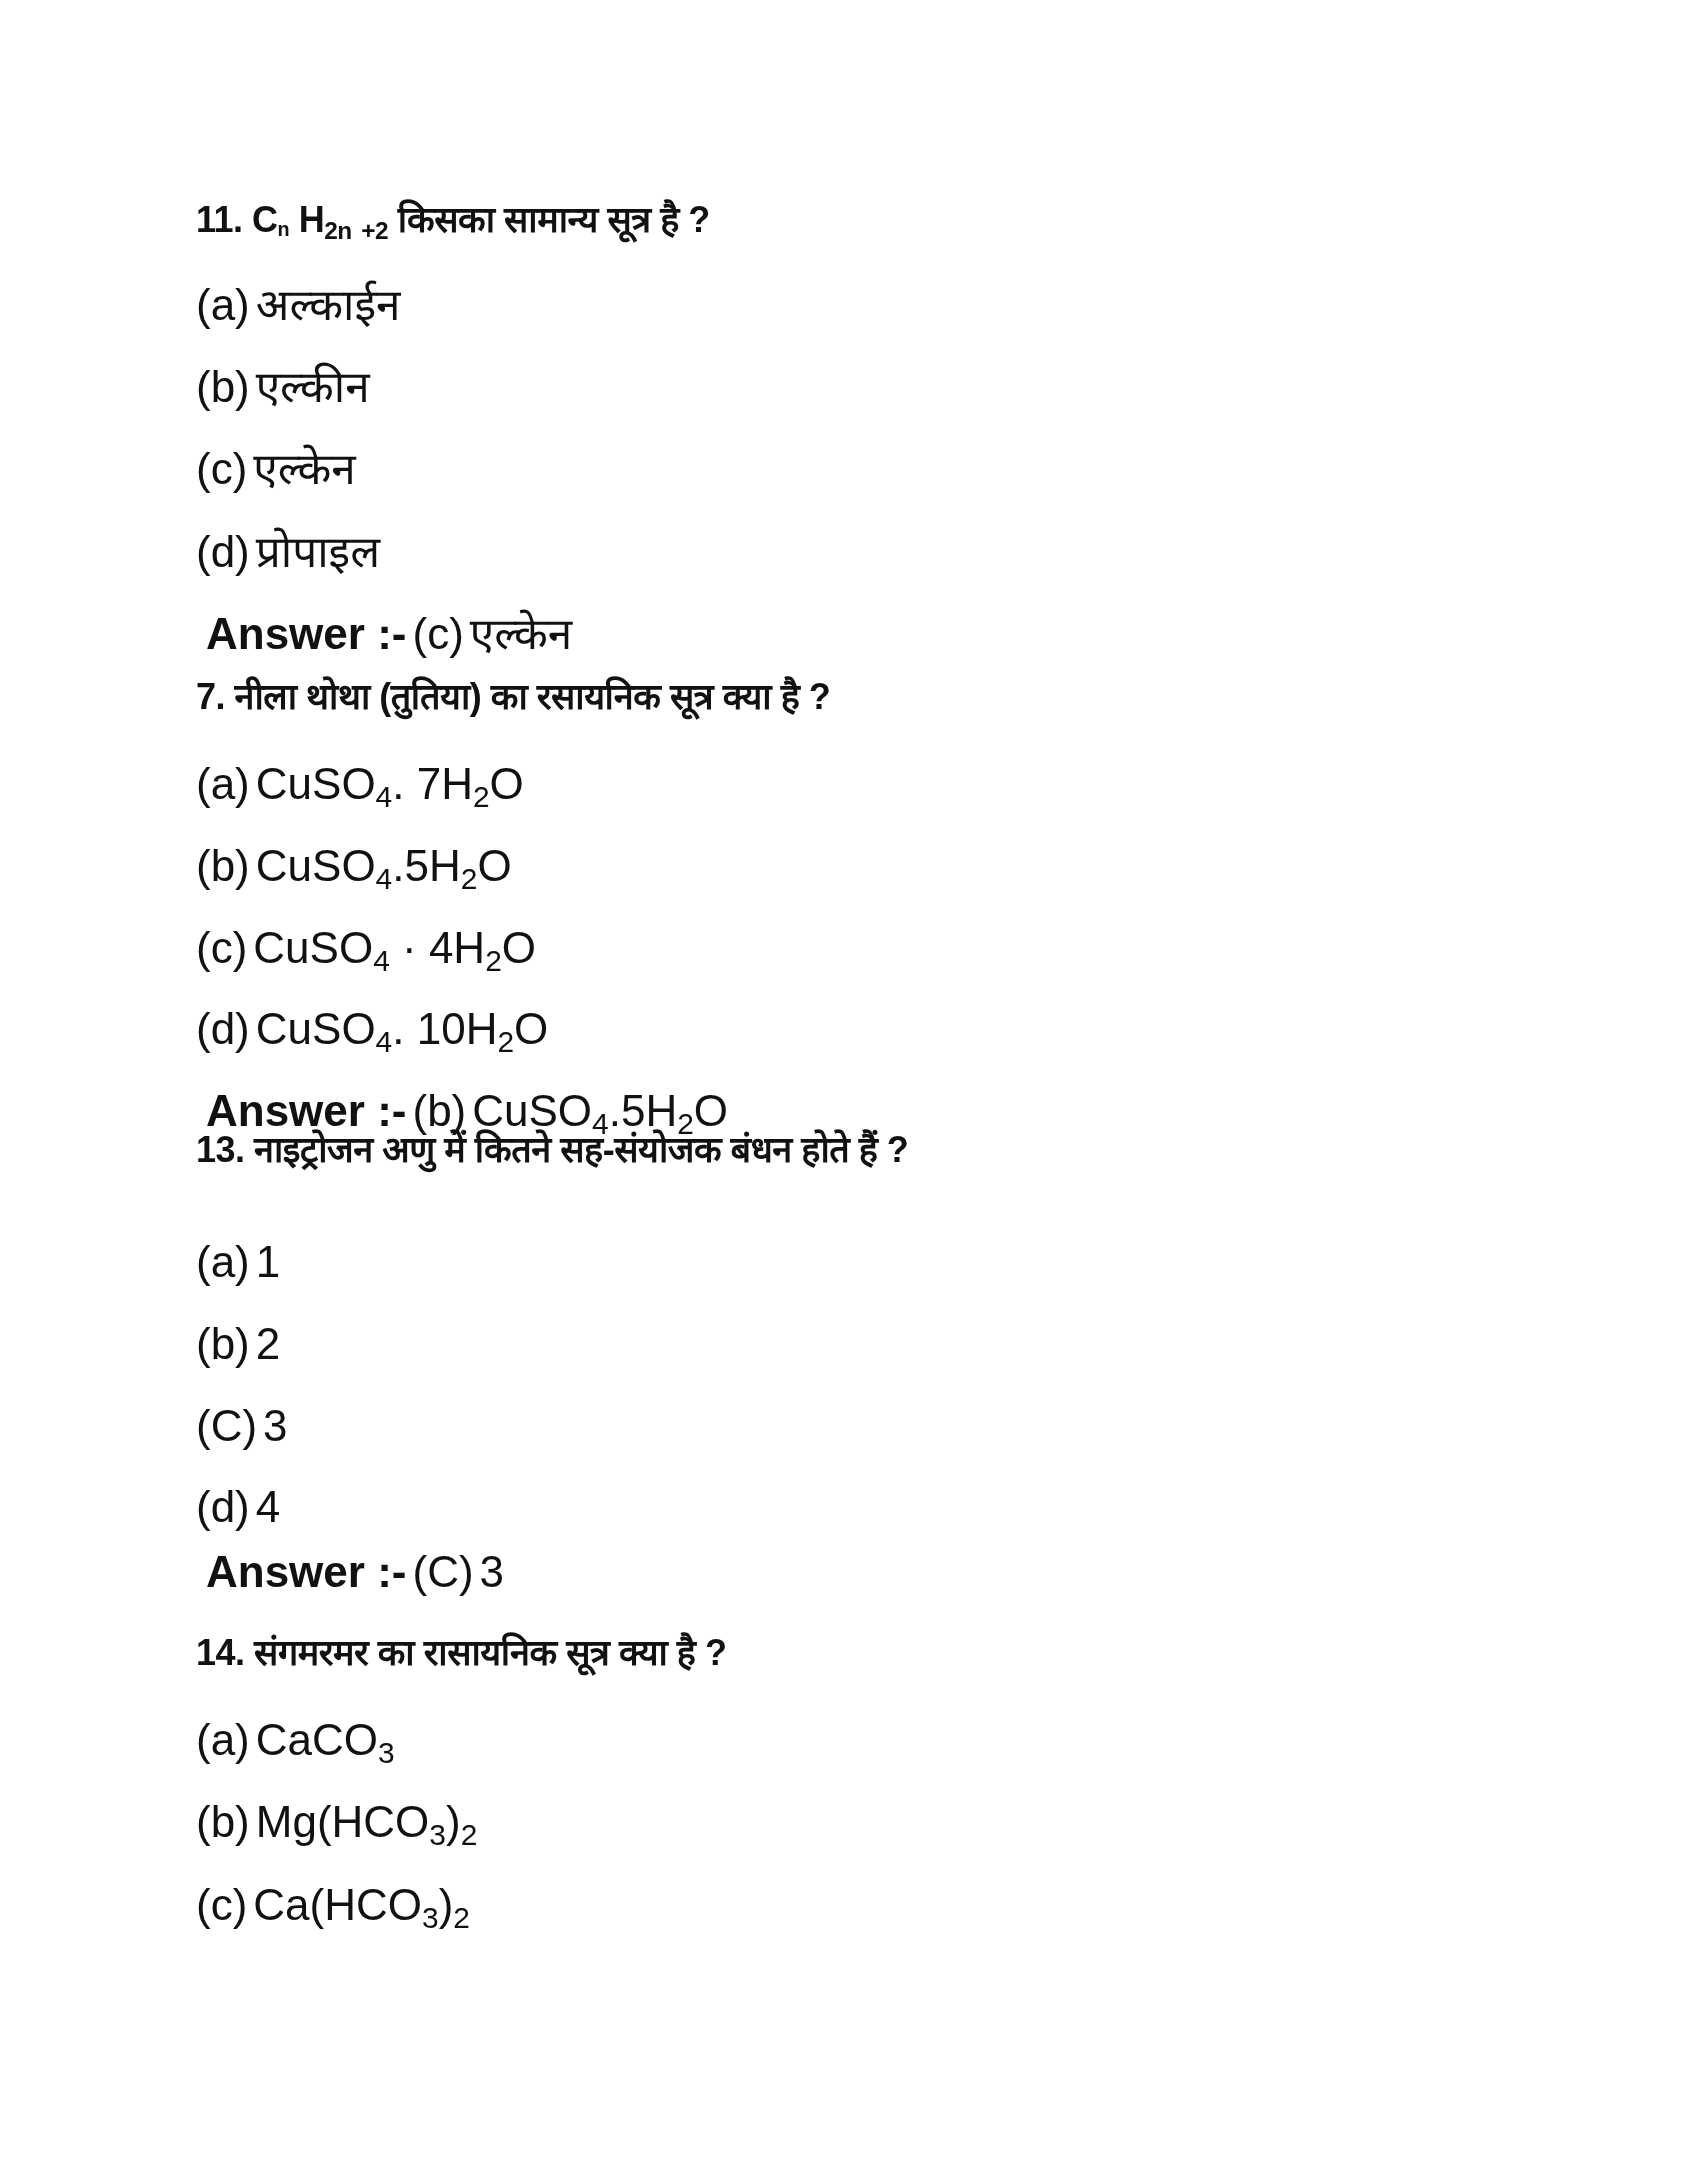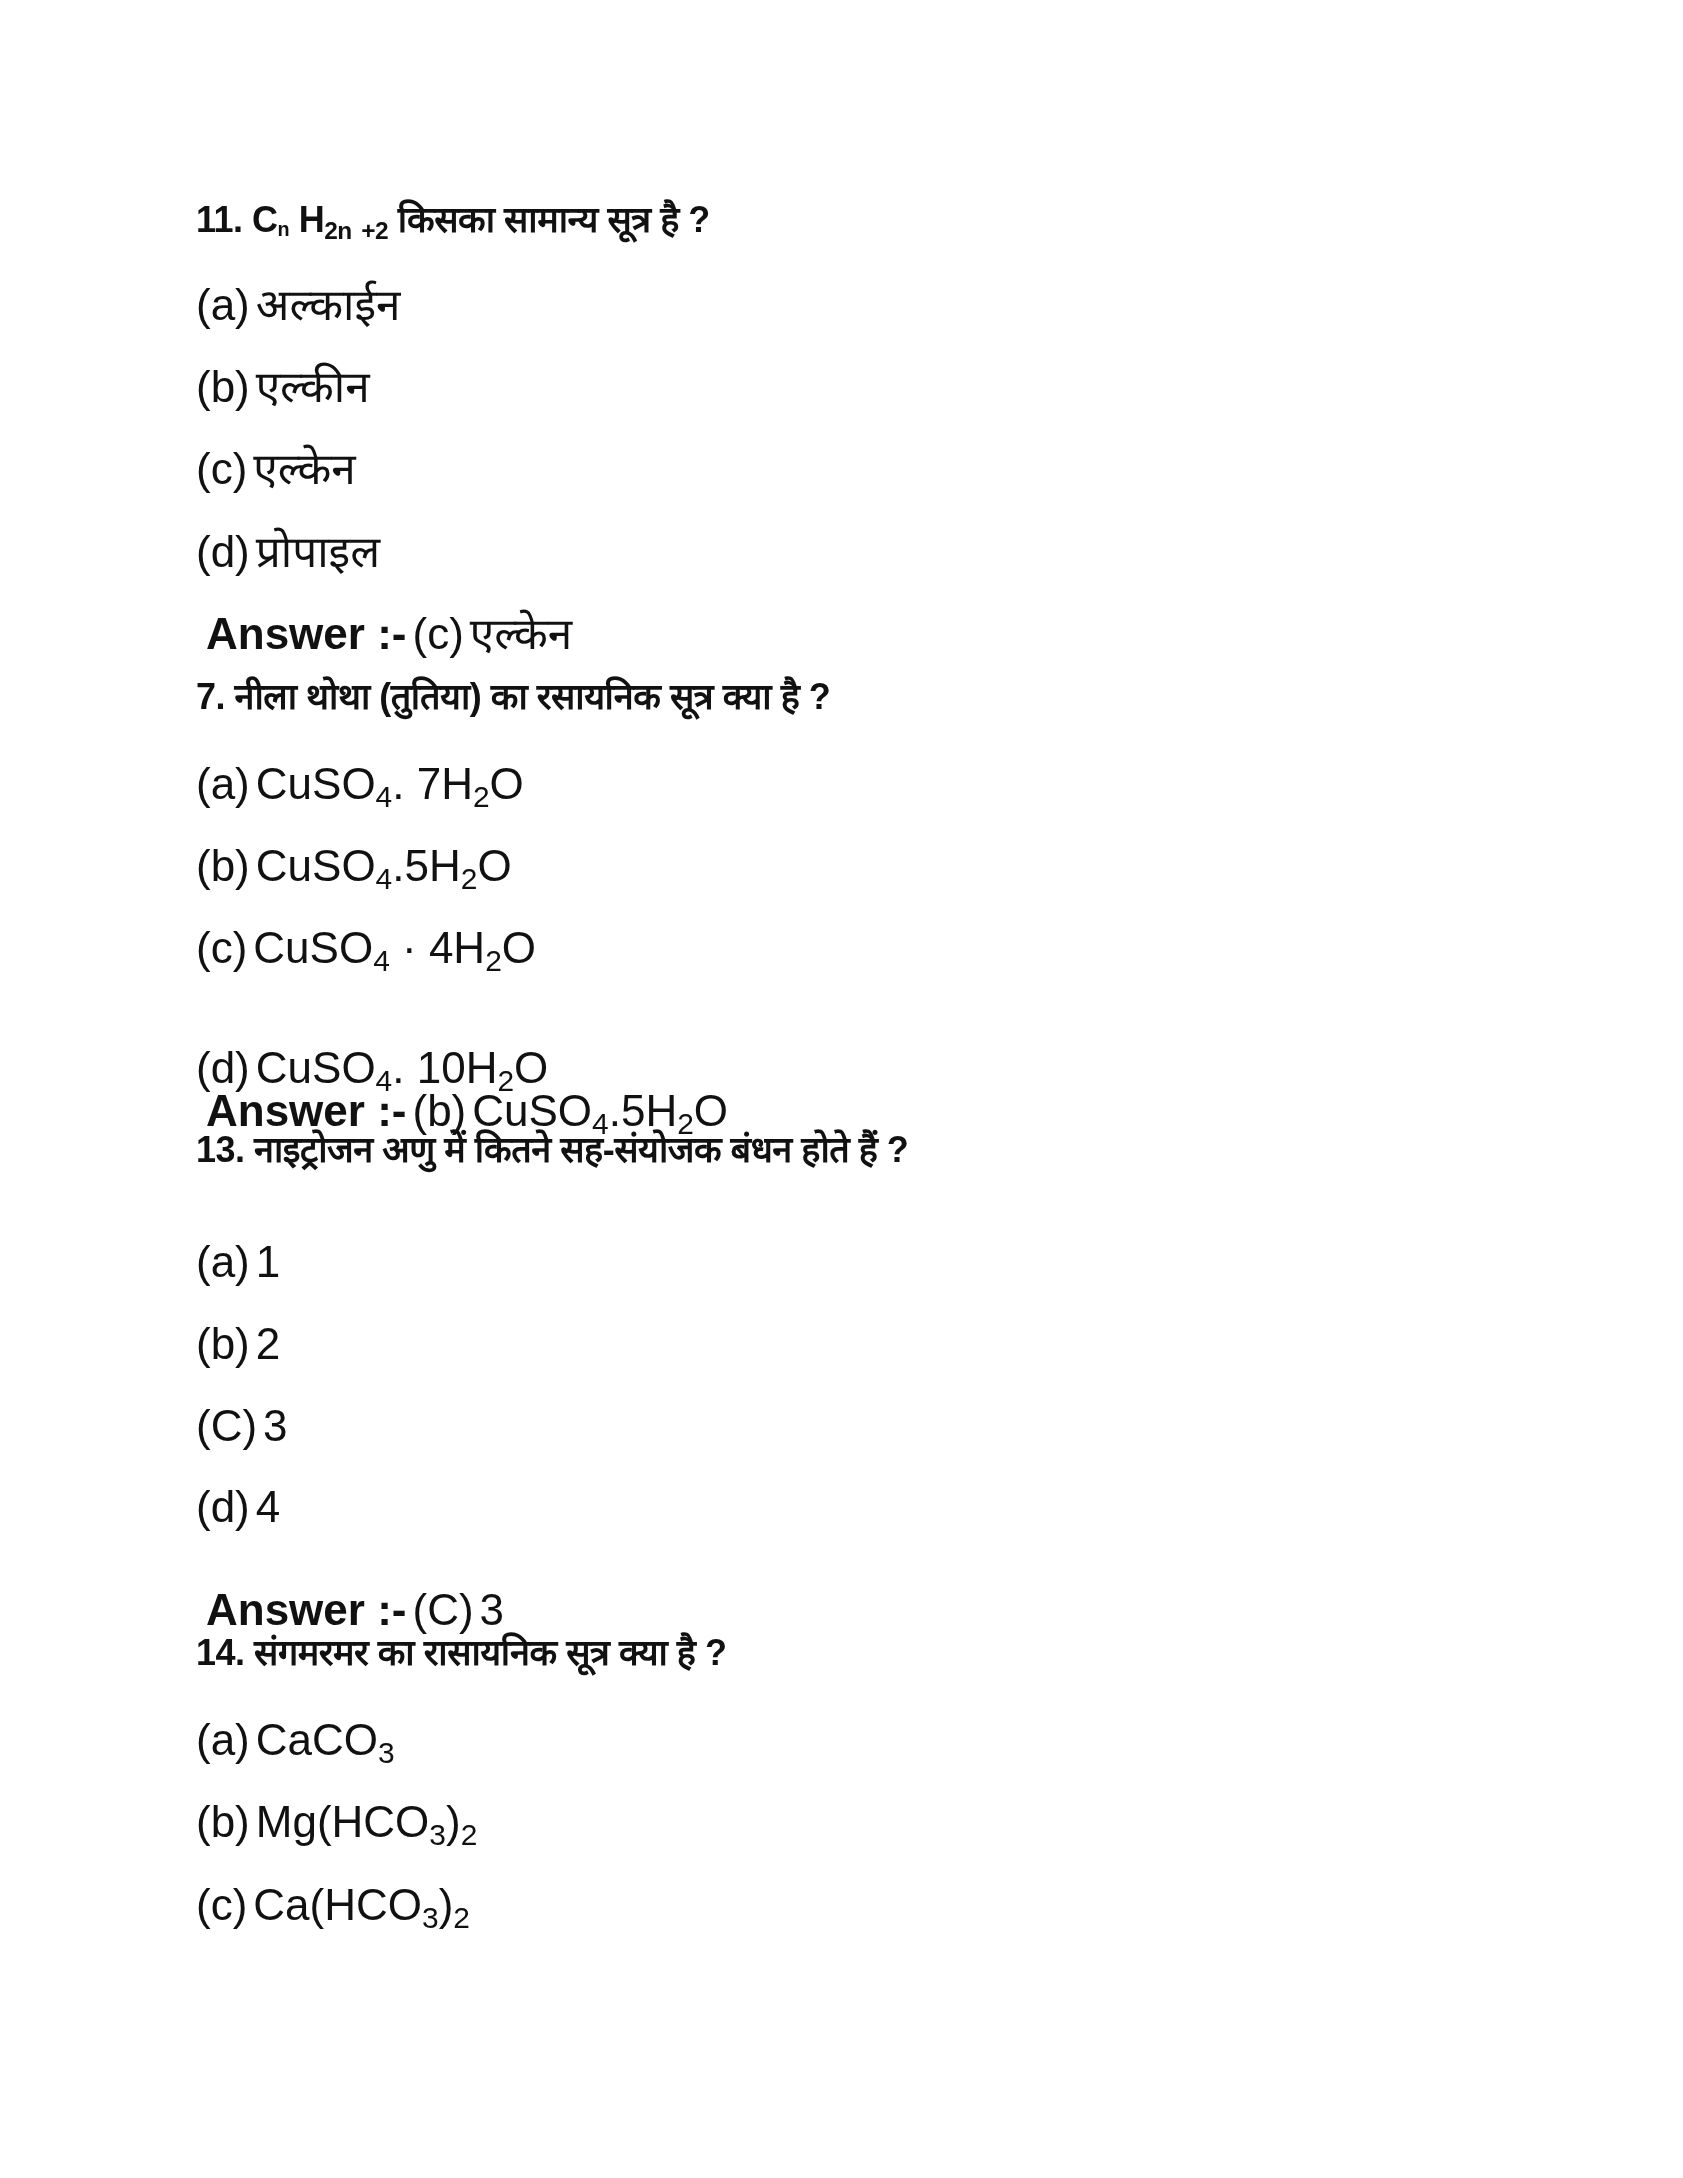--- a/index.html
+++ b/index.html
@@ -45,21 +45,21 @@
 </div>
 <div class="line opt" style="top:762px;">
   <span class="sp">(a)</span><span>CuSO</span><span class="sub">4</span><span>. 7H</span><span class="sub">2</span><span>O</span>
 </div>
 <div class="line opt" style="top:844px;">
   <span class="sp">(b)</span><span>CuSO</span><span class="sub">4</span><span>.5H</span><span class="sub">2</span><span>O</span>
 </div>
 <div class="line opt" style="top:926px;">
   <span class="sp">(c)</span><span>CuSO</span><span class="sub">4</span><span style="white-space:pre"> · 4H</span><span class="sub">2</span><span>O</span>
 </div>
-<div class="line opt" style="top:1007px;margin-top:39px;">
+<div class="line opt" style="top:1007px;">
   <span class="sp">(d)</span><span>CuSO</span><span class="sub">4</span><span>. 10H</span><span class="sub">2</span><span>O</span>
 </div>
 <div class="line ans" style="top:1089px;">
   <span class="lbl sp">Answer :-</span><span class="sp">(b)</span><span>CuSO</span><span class="sub">4</span><span>.5H</span><span class="sub">2</span><span>O</span>
 </div>
 
 <div class="line q-title" style="top:1132px;">
   <span>13.</span>
   <span>नाइट्रोजन अणु में कितने सह-संयोजक बंधन होते हैं ?</span>
 </div>
@@ -68,21 +68,21 @@
 </div>
 <div class="line opt" style="top:1322px;">
   <span class="sp">(b)</span><span>2</span>
 </div>
 <div class="line opt" style="top:1404px;">
   <span class="sp">(C)</span><span>3</span>
 </div>
 <div class="line opt" style="top:1485px;">
   <span class="sp">(d)</span><span>4</span>
 </div>
-<div class="line ans" style="top:1588px;">
+<div class="line ans" style="top:1550px;">
   <span class="lbl sp">Answer :-</span><span class="sp">(C)</span><span>3</span>
 </div>
 
 <div class="line q-title" style="top:1635px;">
   <span>14.</span>
   <span>संगमरमर का रासायनिक सूत्र क्या है ?</span>
 </div>
 <div class="line opt" style="top:1718px;">
   <span class="sp">(a)</span><span>CaCO</span><span class="sub">3</span>
 </div>

